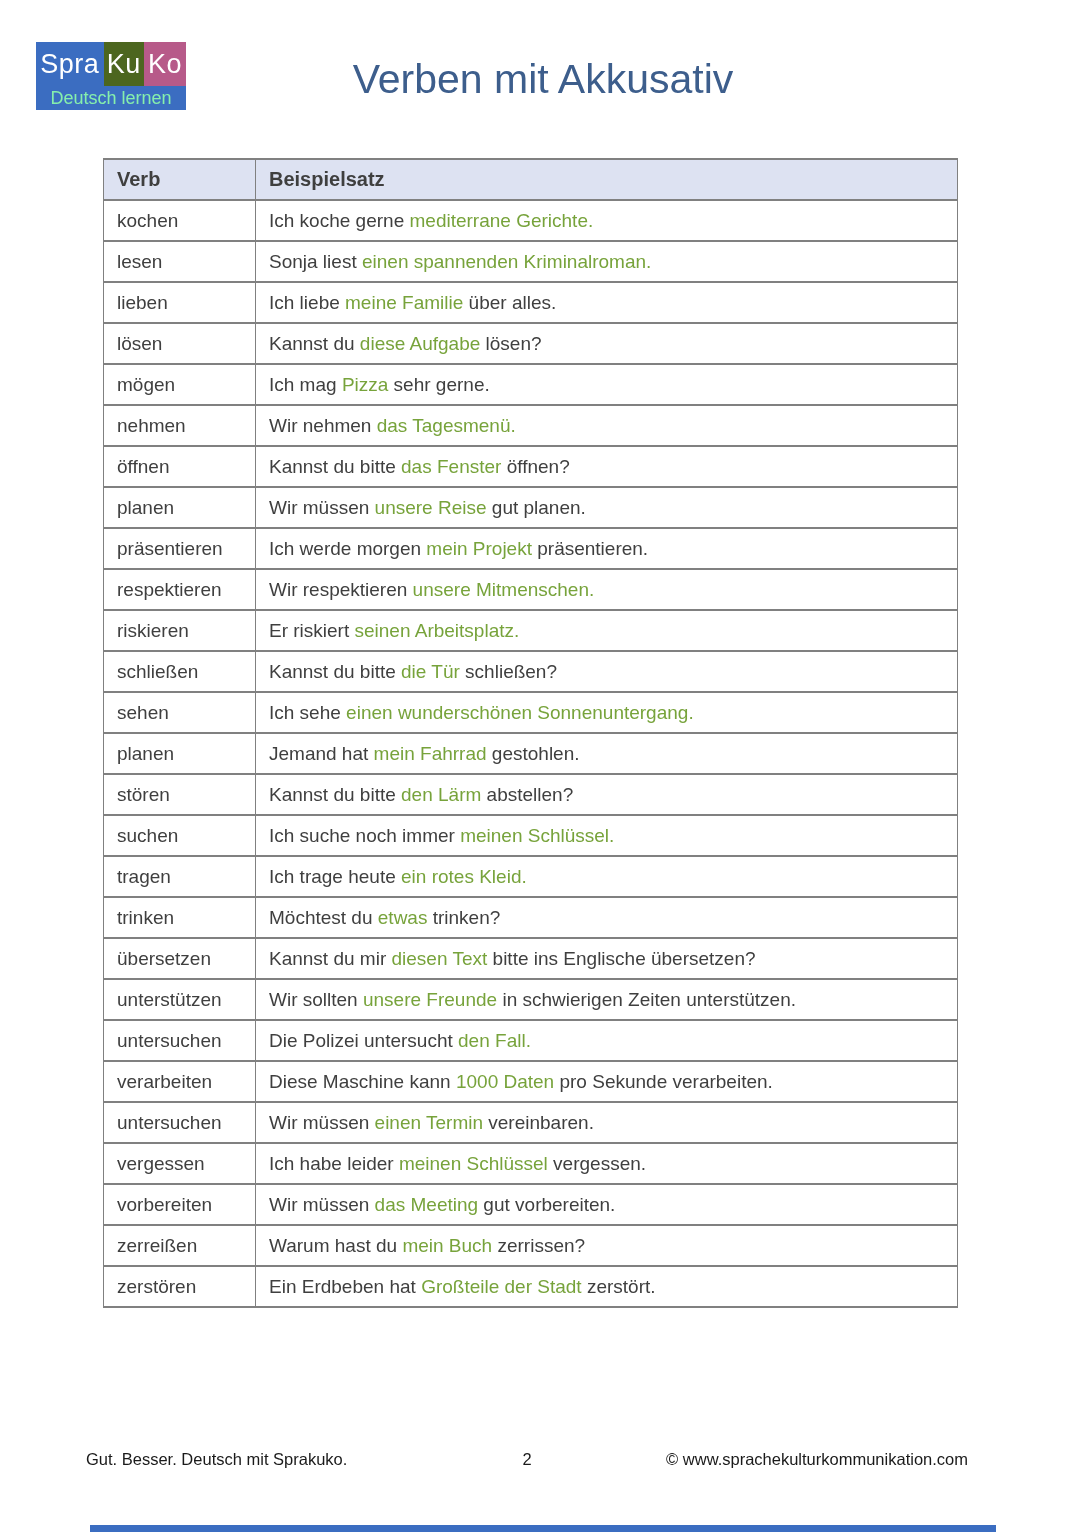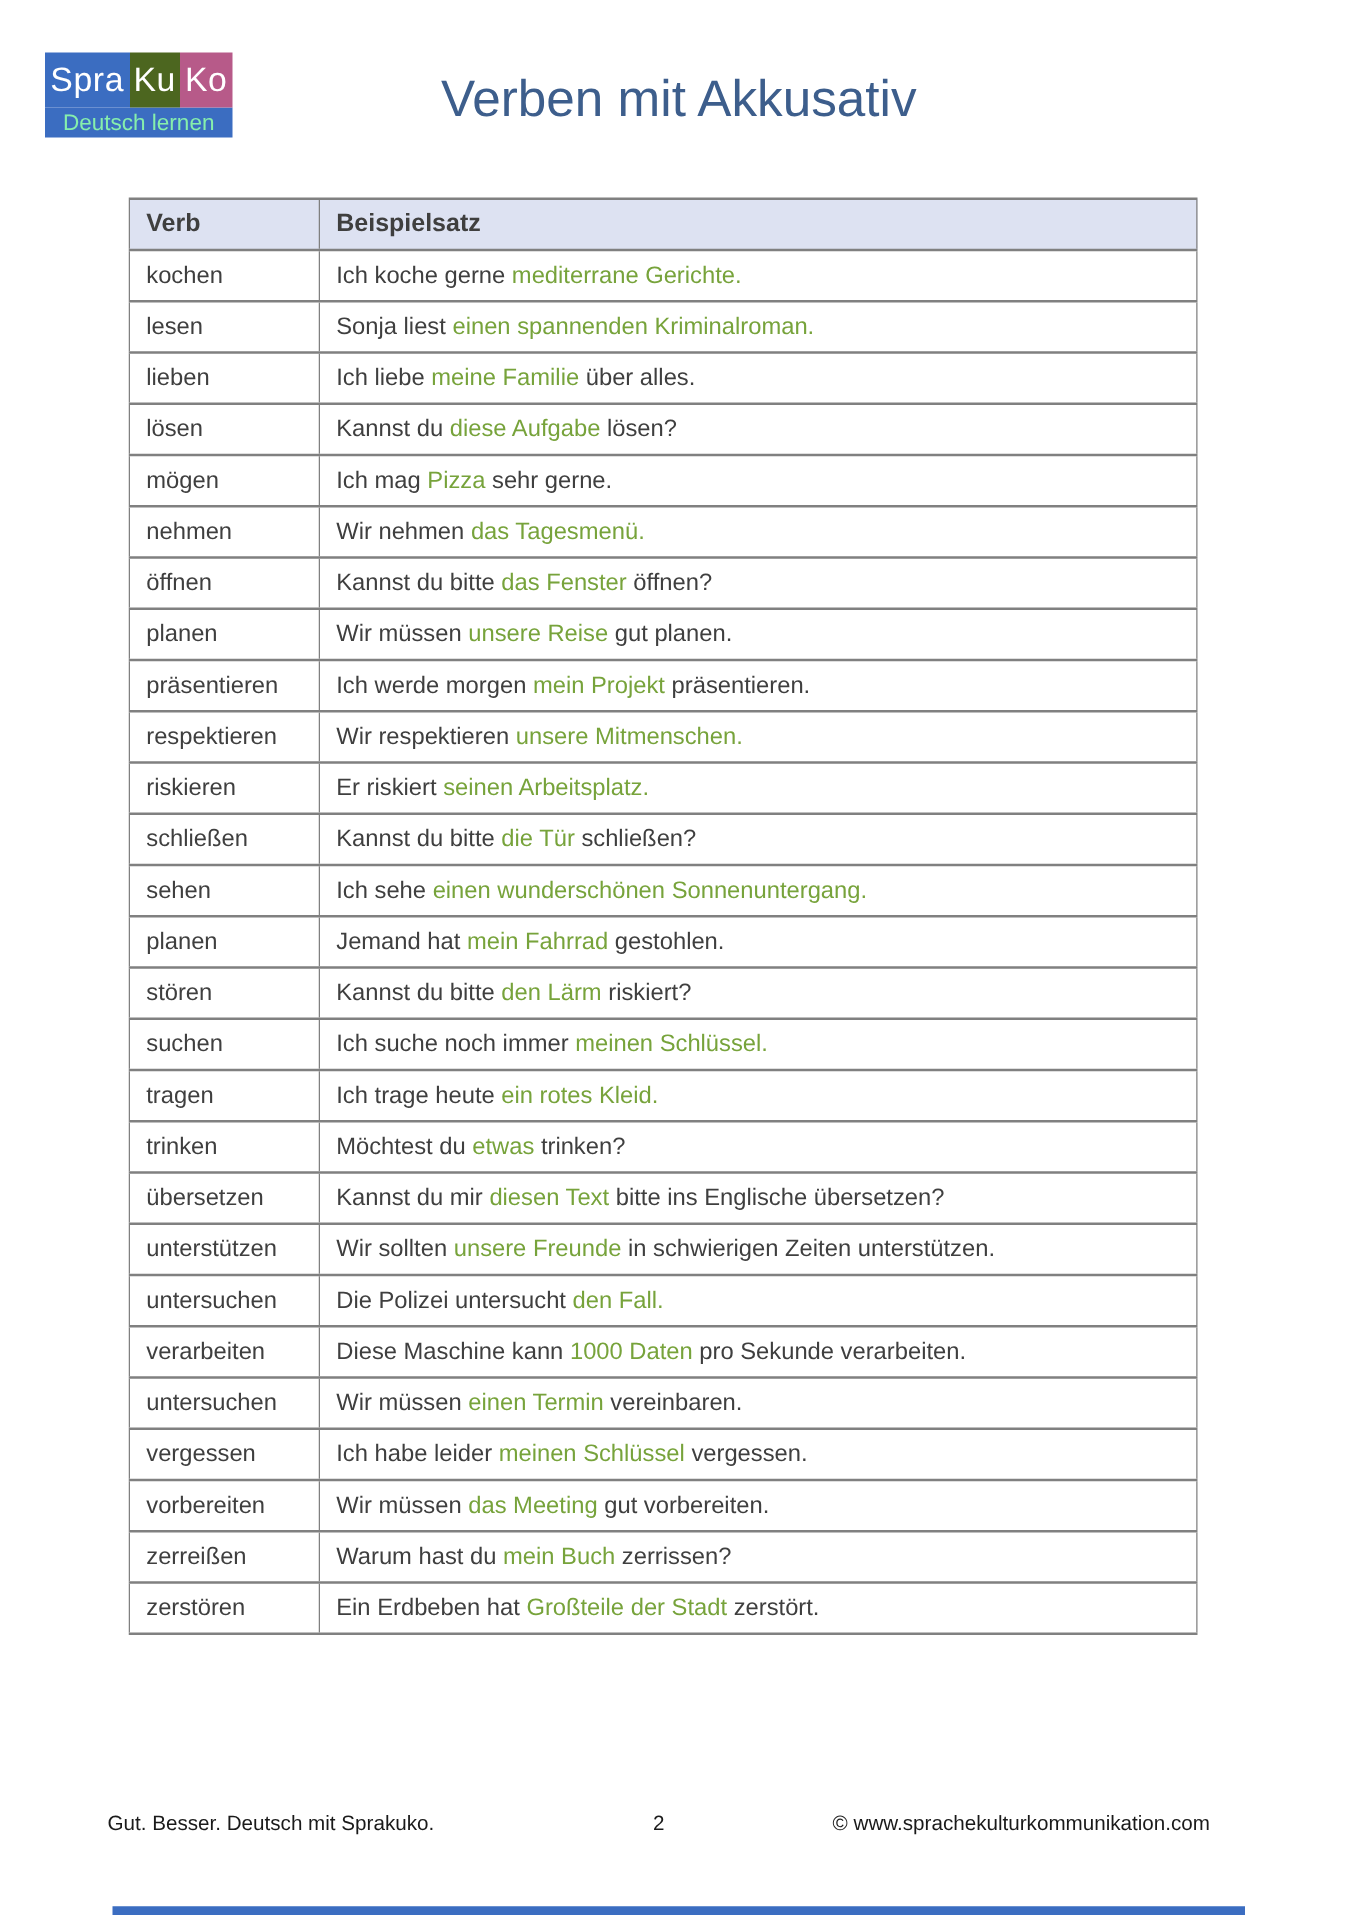--- a/index.html
+++ b/index.html
@@ -177,21 +177,21 @@
   </tr>
 
 
   <tr>
     <td class="verb-cell">planen</td>
     <td class="sentence-cell"><span>Jemand hat </span><span class="green">mein Fahrrad</span><span> gestohlen.</span></td>
   </tr>
 
   <tr>
     <td class="verb-cell">stören</td>
-    <td class="sentence-cell"><span>Kannst du bitte </span><span class="green">den Lärm</span><span> riskiert?</span></td>
+    <td class="sentence-cell"><span>Kannst du bitte </span><span class="green">den Lärm</span><span> abstellen?</span></td>
   </tr>
 
   <tr>
     <td class="verb-cell">suchen</td>
     <td class="sentence-cell"><span>Ich suche noch immer </span><span class="green">meinen Schlüssel.</span></td>
   </tr>
 
   <tr>
     <td class="verb-cell">tragen</td>
     <td class="sentence-cell"><span>Ich trage heute </span><span class="green">ein rotes Kleid.</span></td>

